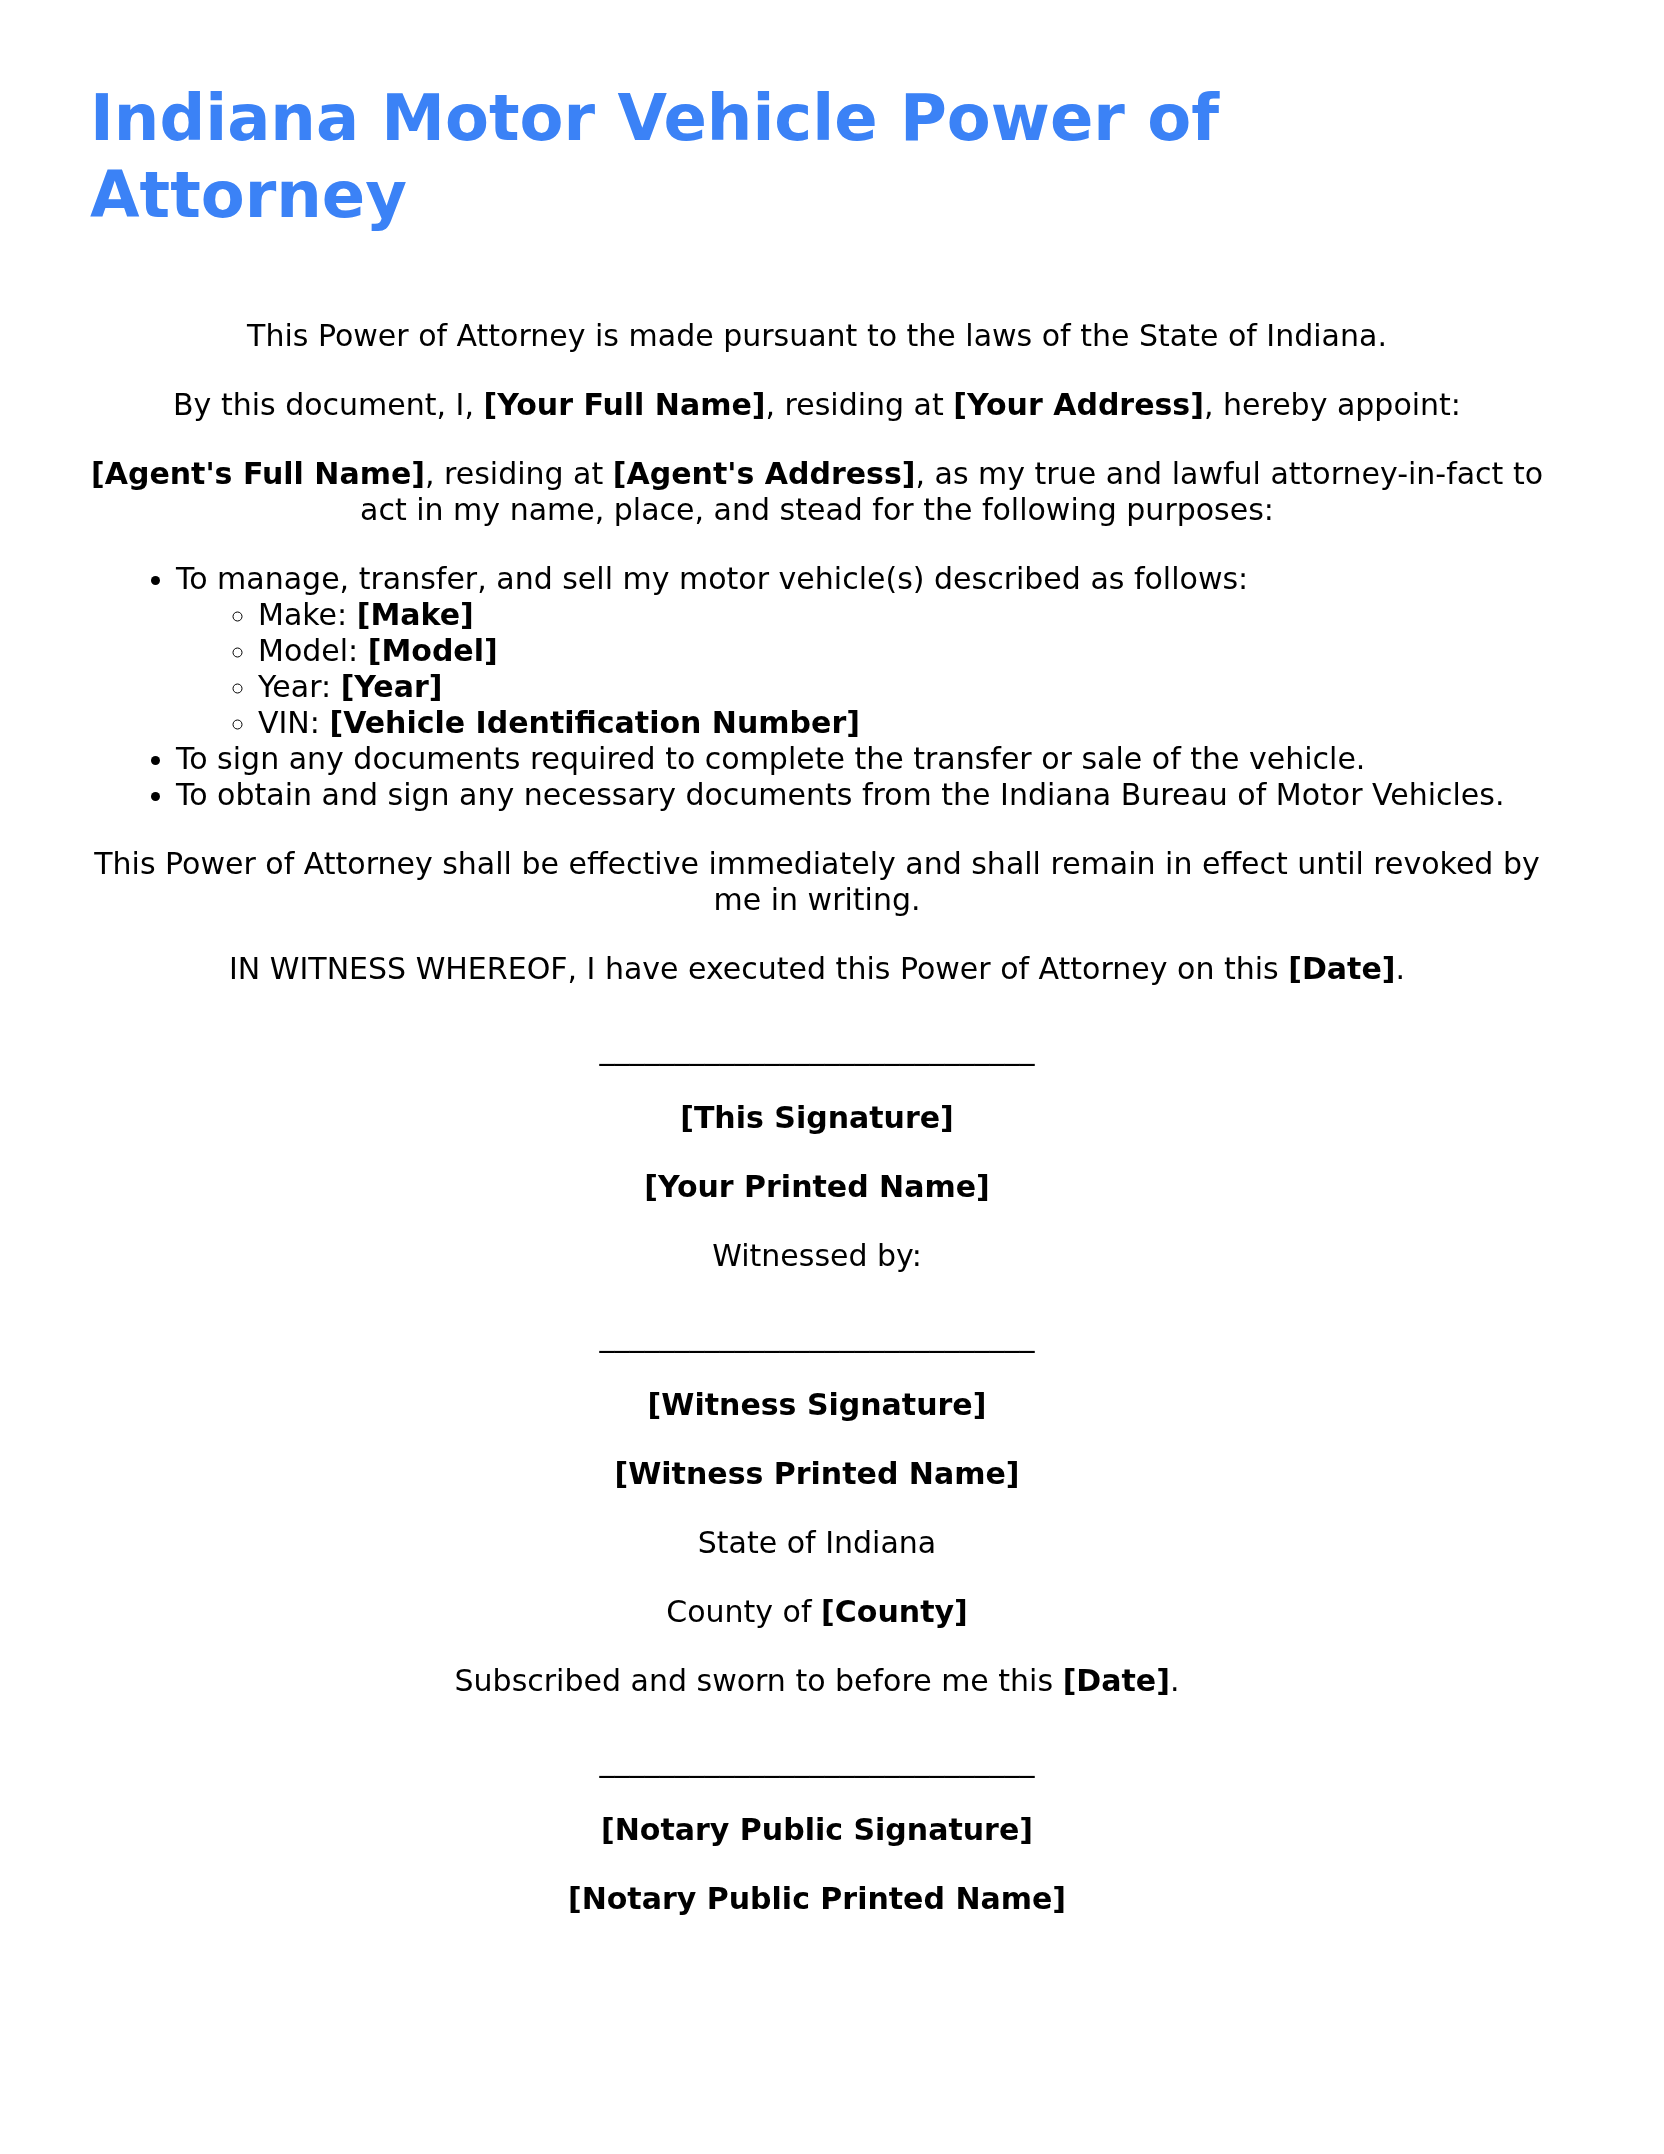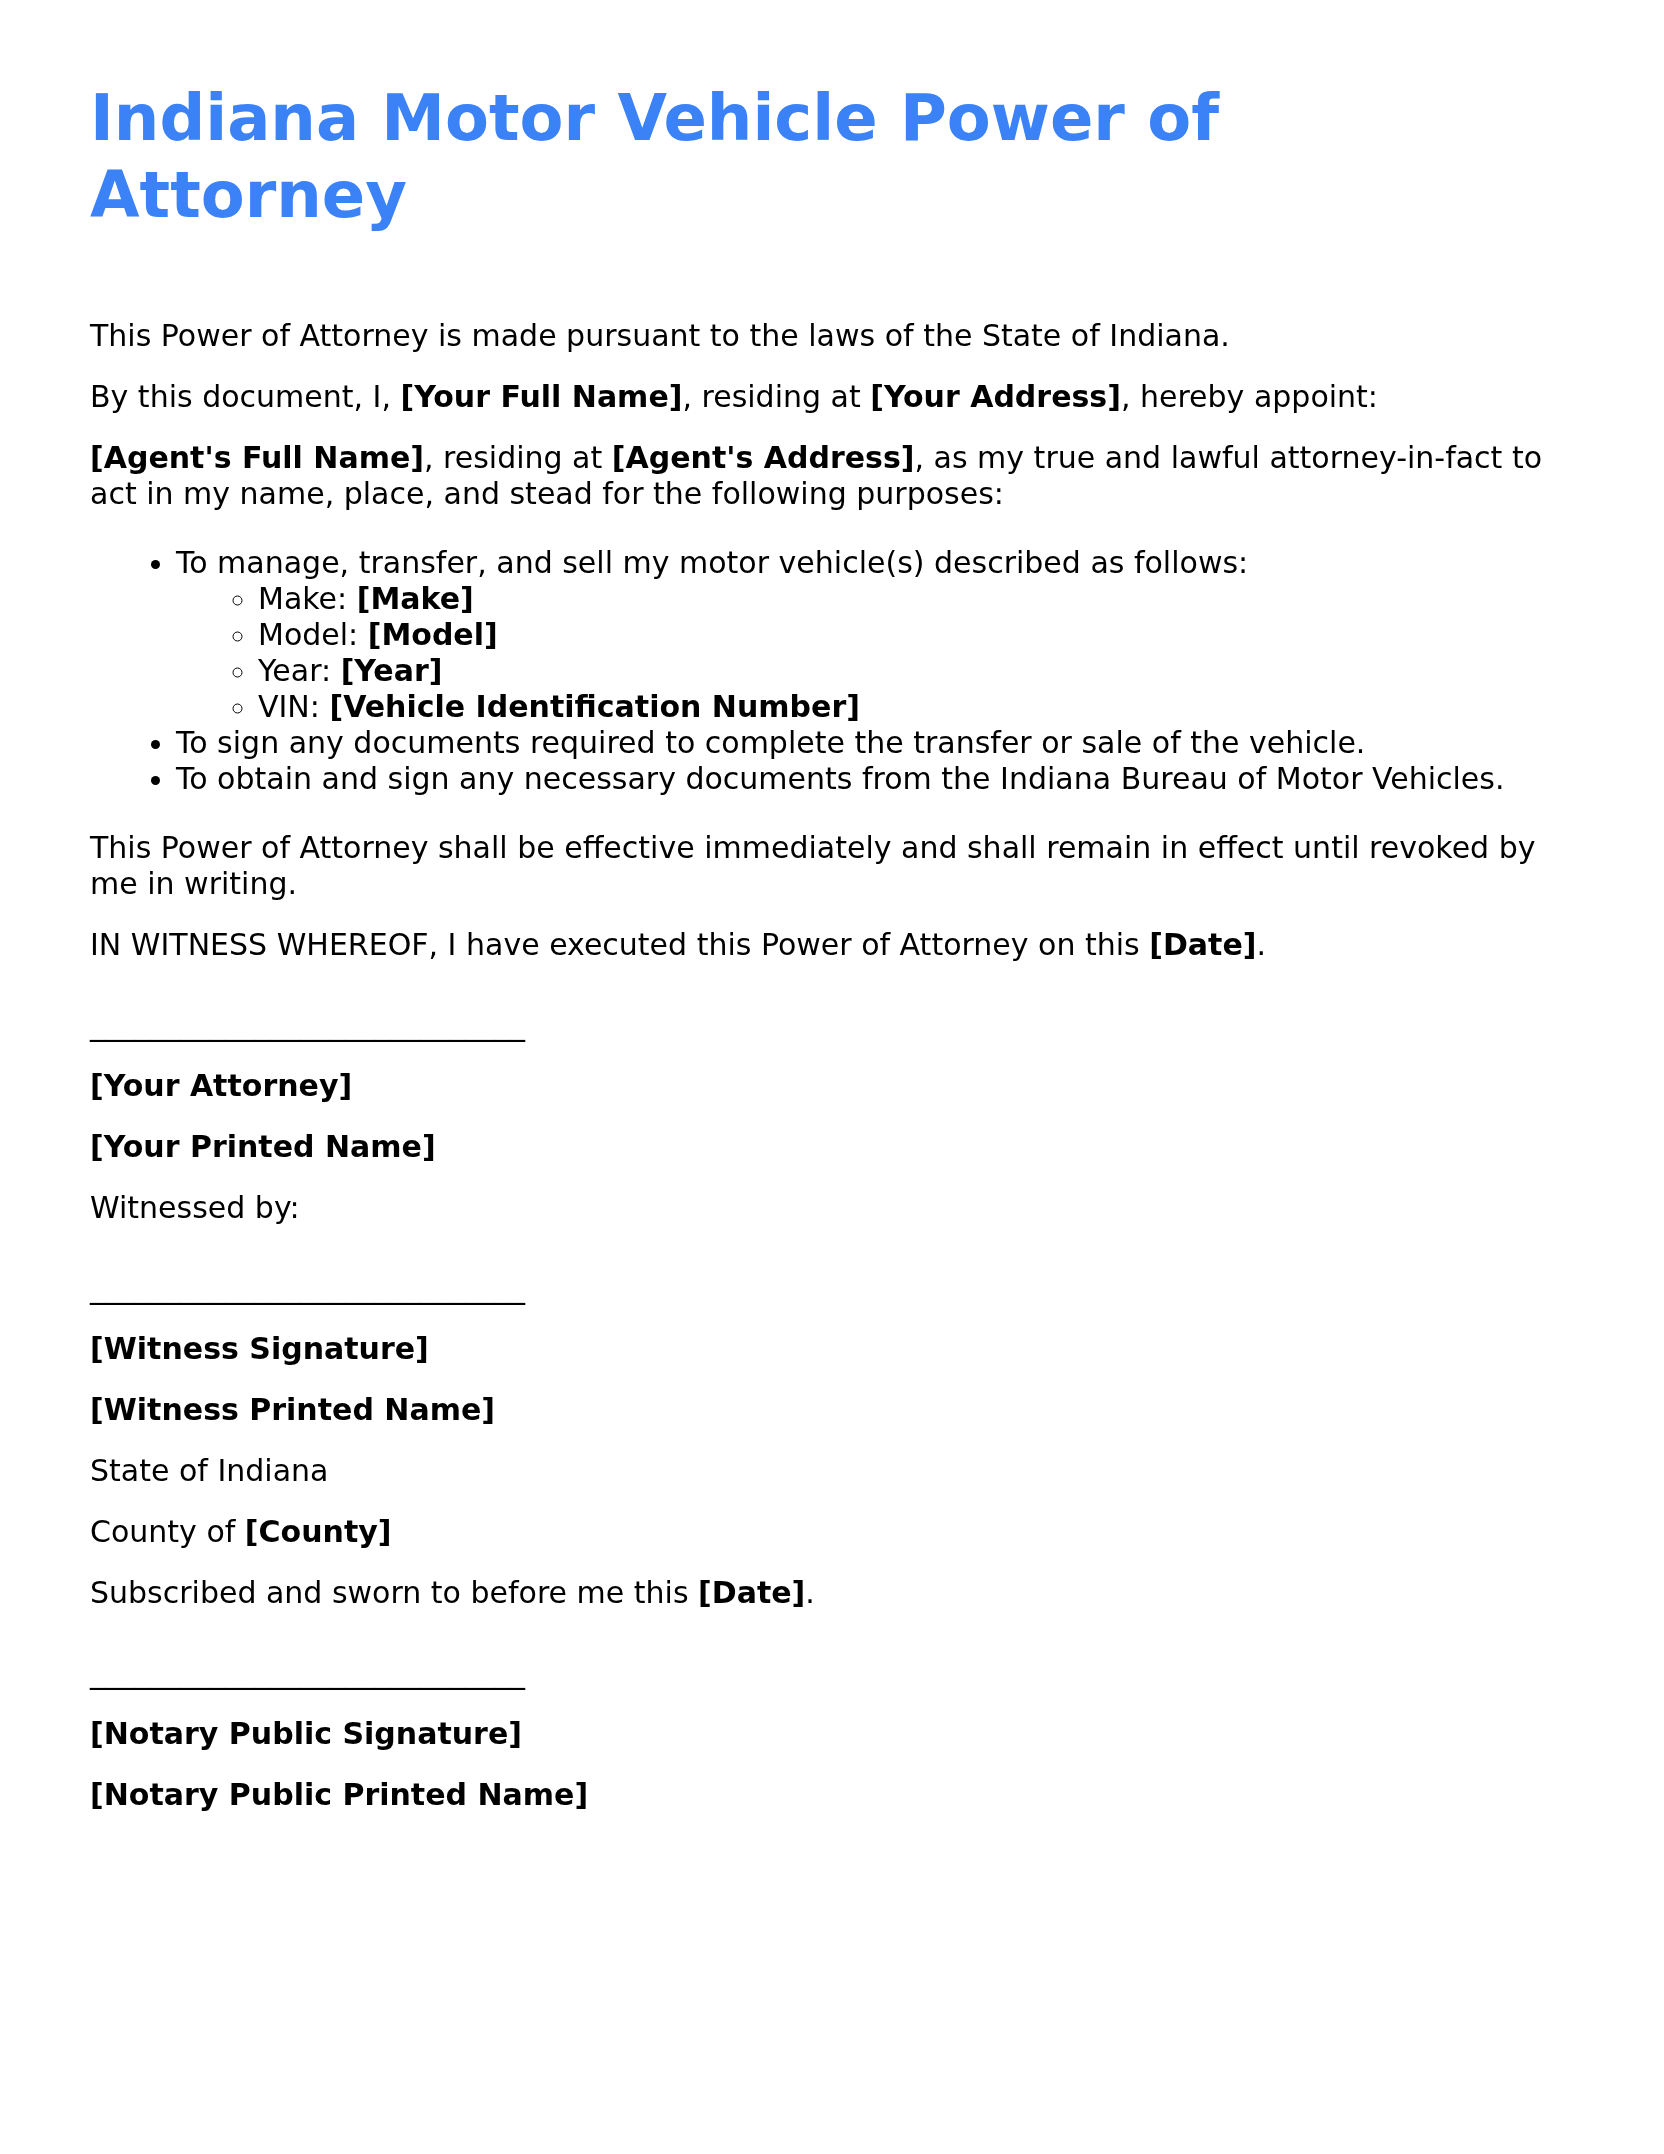--- a/index.html
+++ b/index.html
@@ -22,21 +22,22 @@
   }
   h1.doc-title {
     font-size: 64px;
     line-height: 77px;
     font-weight: 700;
     margin: 0 0 84px 0;
     max-width: 1270px;
     color: #3b82f6;
   }
   .page p {
-    margin: 25px 0;
+    margin: 33px 0;
+    text-align: center;
   }
   ul.powers-list {
     margin: 33px 0;
     padding-left: 86px;
     list-style-type: disc;
   }
   ul.vehicle-list {
     margin: 0;
     padding-left: 82px;
     list-style-type: circle;
@@ -93,21 +94,21 @@
     <li><span>To sign any documents required to complete the transfer or sale of the vehicle.</span></li>
     <li><span>To obtain and sign any necessary documents from the Indiana Bureau of Motor Vehicles.</span></li>
   </ul>
 
   <p><span>This Power of Attorney shall be effective immediately and shall remain in effect until revoked by me in writing.</span></p>
 
   <p><span>IN WITNESS WHEREOF, I have executed this Power of Attorney on this </span><strong>[Date]</strong><span>.</span></p>
 
   <p class="sig-line">_____________________________</p>
 
-  <p><strong>[Your Attorney]</strong></p>
+  <p><strong>[This Signature]</strong></p>
 
   <p><strong>[Your Printed Name]</strong></p>
 
   <p><span>Witnessed by:</span></p>
 
   <p class="sig-line">_____________________________</p>
 
   <p><strong>[Witness Signature]</strong></p>
 
   <p><strong>[Witness Printed Name]</strong></p>

